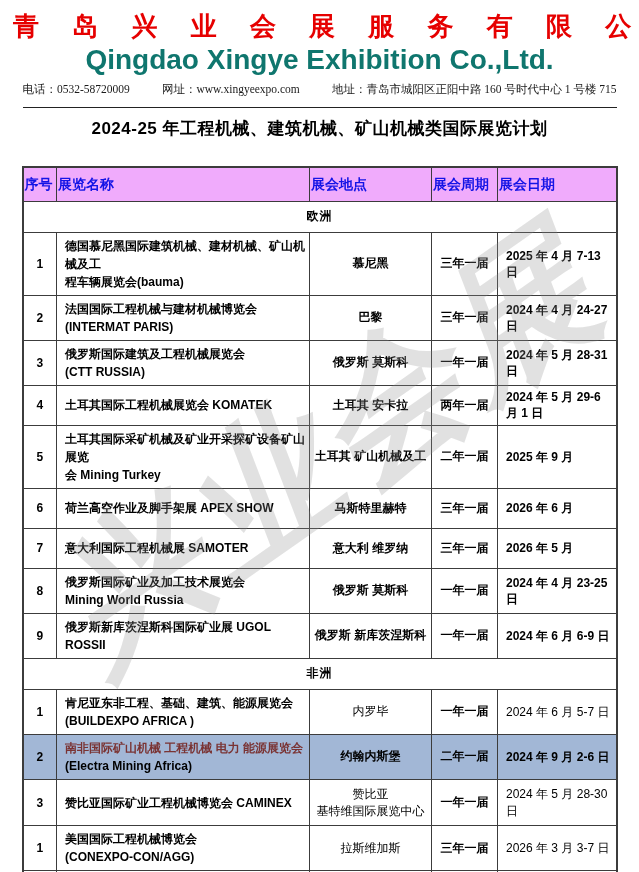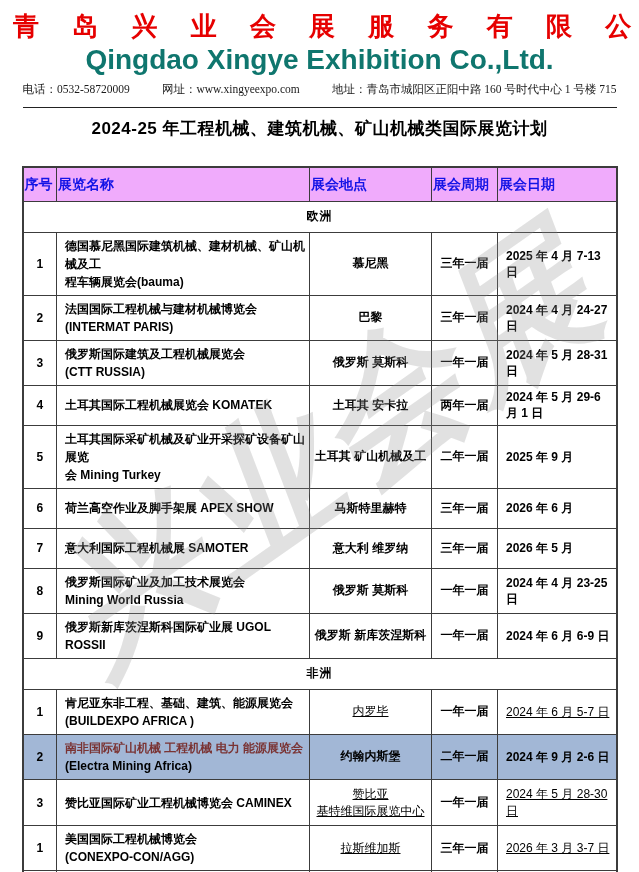--- a/index.html
+++ b/index.html
@@ -55,21 +55,21 @@
   td.region{
     color:#e60000;font-weight:bold;font-size:15.5px;text-align:center;
     height:31px;letter-spacing:1px;margin-top:22px;
   }
   td.no{ text-align:center;font-weight:bold;height:40px; }
   td.name{ text-align:left;padding:4px 4px 4px 8px;font-weight:bold;line-height:1.5; }
   td.loc{ text-align:center;font-weight:bold;line-height:1.4;padding:6px 2px; }
   td.period{ text-align:center;font-weight:bold;margin-top:48px; }
   td.date{ text-align:left;padding:2px 4px 2px 8px;font-weight:bold;line-height:1.35; }
 
-  tr.light td.loc, tr.light td.date{ font-weight:normal;text-decoration:underline; }
+  tr.light td.loc, tr.light td.date{ font-weight:normal; }
 
   tr.hl td{ background:#a2b7d6; }
   tr.hl td.name .name-line.first{ color:#7a3333; }
 
   
   .watermark{
     position:absolute;z-index:2;left:18px;top:355px;width:600px;
     transform:rotate(-35deg);transform-origin:50% 50%;
     font-size:150px;font-weight:bold;font-style:italic;
     color:#8f8f8f;opacity:0.26;white-space:nowrap;letter-spacing:6px;

